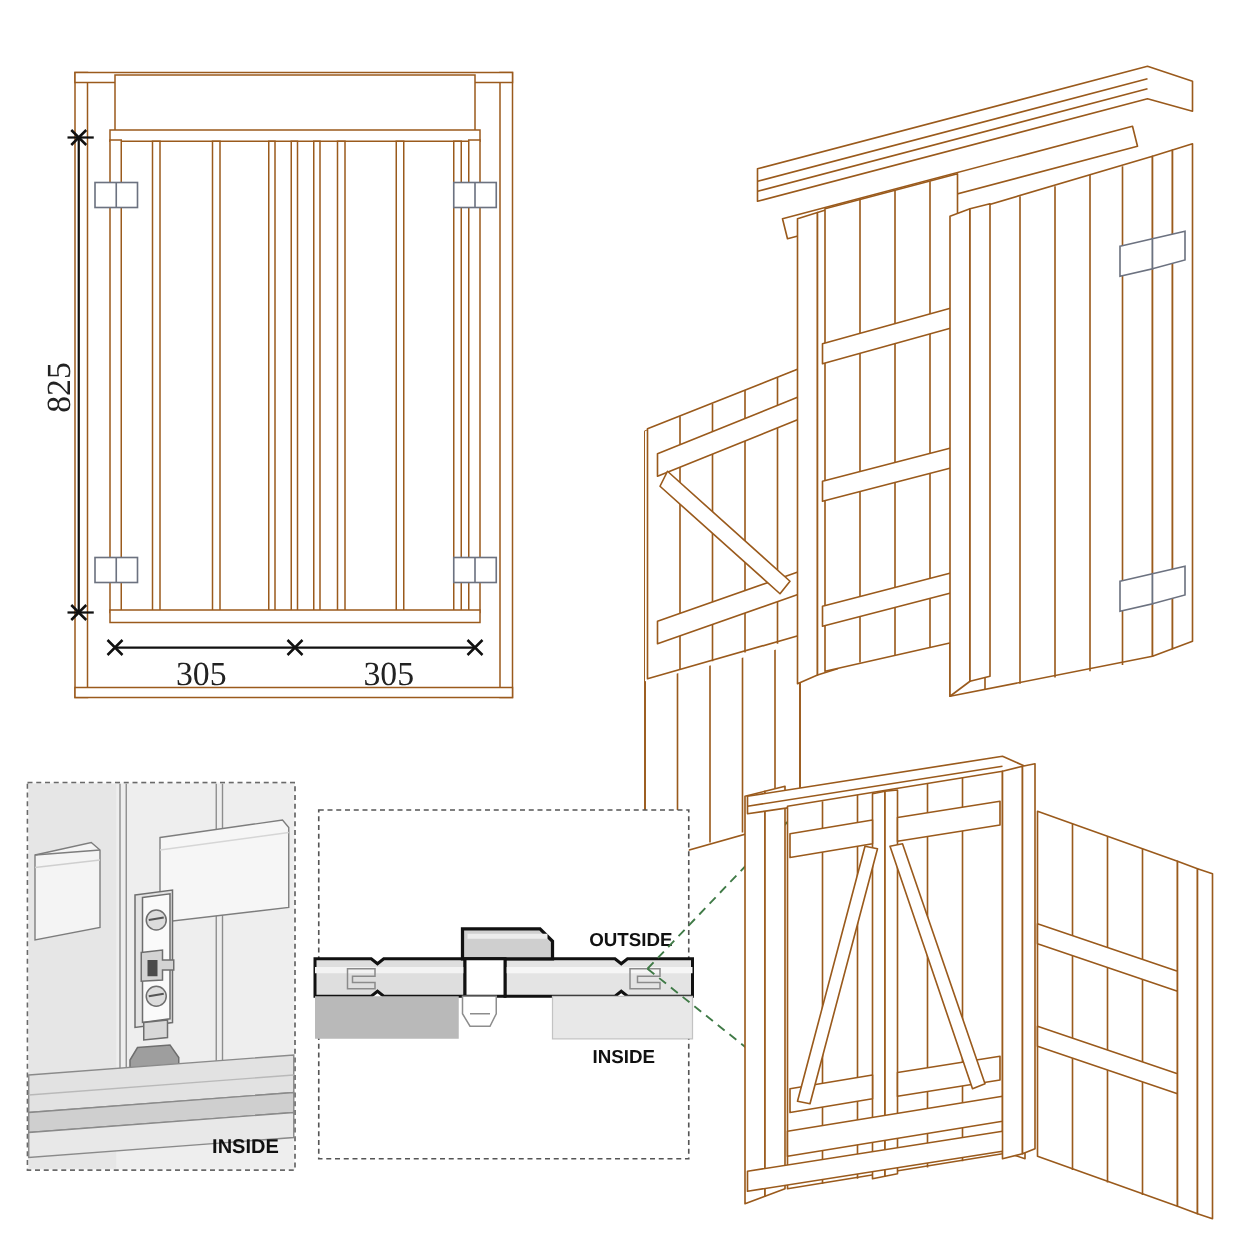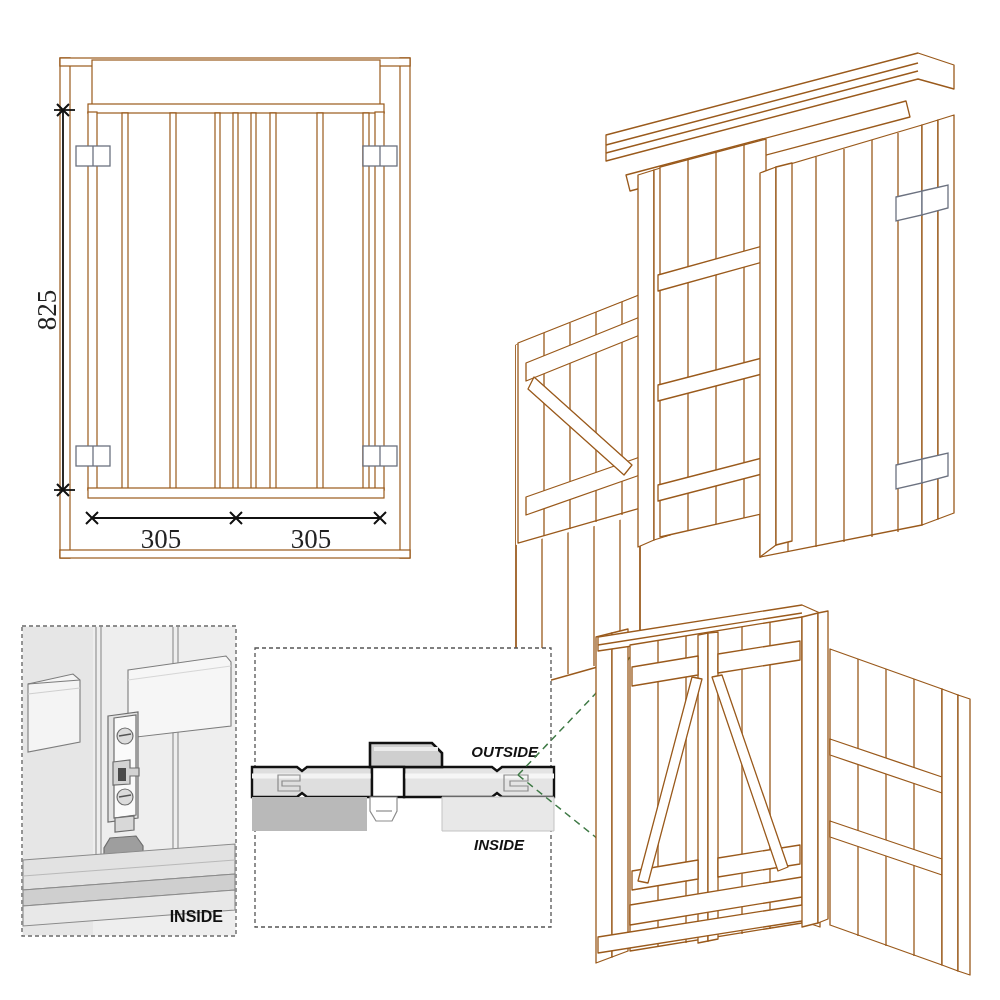--- a/index.html
+++ b/index.html
@@ -235,21 +235,21 @@
         <path d="M5,238 L217,222 L217,252 L5,268 Z" fill="#e2e2e2"></path>
         <path d="M5,254 L217,238" fill="none" stroke="#b9b9b9"></path>
         <path d="M5,268 L217,252 L217,268 L5,284 Z" fill="#cfcfcf"></path>
         <path d="M5,284 L217,268 L217,288 L5,304 Z" fill="#e8e8e8"></path>
       </g>
 
       <text class="lbl" x="205" y="300" font-size="16" text-anchor="end">INSIDE</text>
     </svg>
   </div>
 
-  <div class="panel" style="left:252px;top:645px;font-style:italic;">
+  <div class="panel" style="left:252px;top:645px;">
     <svg width="302" height="285" viewBox="0 0 302 285">
       <rect x="3" y="3" width="296" height="279" fill="#ffffff" stroke="#555555" stroke-width="1.3" stroke-dasharray="4,3"></rect>
 
       <g>
         <path d="M0,122 L45,122 L50,126 L55,122 L120,122 L120,152 L55,152 L50,148 L45,152 L0,152 Z" fill="#dedede" stroke="#111111" stroke-width="2.4"></path>
         <path d="M0,131 L120,131" stroke="#f3f3f3" stroke-width="5" fill="none"></path>
 
         <path d="M26,130 L48,130 L48,136 L30,136 L30,141 L48,141 L48,146 L26,146 Z" fill="none" stroke="#8b8b8b" stroke-width="1.2"></path>
       </g>
 

